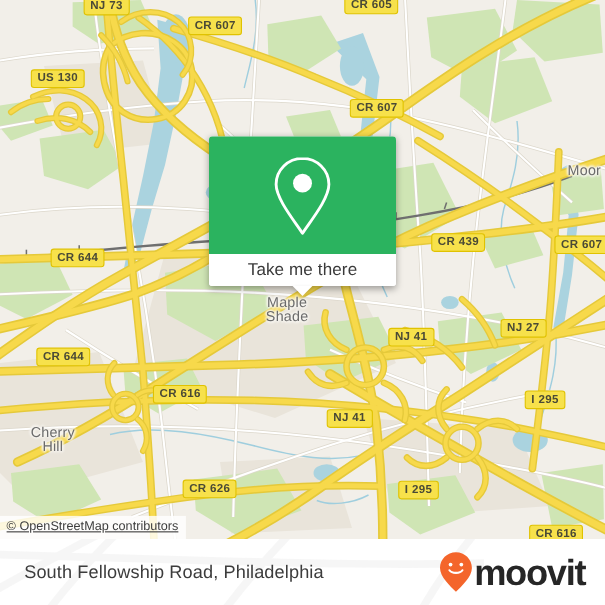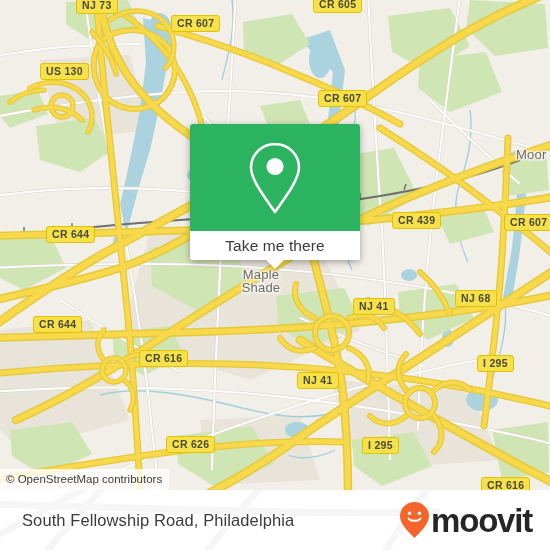--- a/index.html
+++ b/index.html
@@ -103,20 +103,21 @@
   
   #osm-attrib {
     position: absolute;
     left: 0; bottom: 0;
     background: rgba(255,255,255,.82);
     color: #3d3d3d;
     font-size: 11.5px;
     padding: 3px 7px 4px 6px;
     line-height: 14px;
     white-space: nowrap;
+    text-decoration: underline;
   }
 
   
   #footer {
     position: absolute;
     left: 0; top: 490px;
     width: 550px; height: 60px;
     background: #ffffff;
     overflow: hidden;
   }
@@ -410,31 +411,33 @@
             <path d="M110 20 C126 8 148 8 162 20 C176 32 178 54 166 68"></path>
             <path d="M92 32 C104 44 112 58 116 74"></path>
           </g>
         </g>
       </g>
     </svg>
 
     <div class="place-label" style="left:231px; top:268px; width:60px;">Maple
 Shade</div>
     <div class="place-label" style="left:516px; top:148px; width:44px; text-align:left;">Moor</div>
+    <div class="place-label" style="left:16px; top:386px; width:64px;">Cherry
+Hill</div>
 
     <div class="shield" style="left:76px;  top:-3px;">NJ 73</div>
     <div class="shield" style="left:171px; top:15px;">CR 607</div>
     <div class="shield" style="left:313px; top:-4px;">CR 605</div>
-    <div class="shield" style="left:40px;  top:63px;">US 130</div>
+    <div class="shield" style="left:28px;  top:63px;">US 130</div>
     <div class="shield" style="left:318px; top:90px;">CR 607</div>
     <div class="shield" style="left:46px;  top:226px;">CR 644</div>
     <div class="shield" style="left:392px; top:212px;">CR 439</div>
     <div class="shield" style="left:504px; top:214px;">CR 607</div>
     <div class="shield" style="left:353px; top:298px;">NJ 41</div>
-    <div class="shield" style="left:455px; top:290px;">NJ 68</div>
+    <div class="shield" style="left:455px; top:290px;">NJ 27</div>
     <div class="shield" style="left:33px;  top:316px;">CR 644</div>
     <div class="shield" style="left:139px; top:350px;">CR 616</div>
     <div class="shield" style="left:297px; top:372px;">NJ 41</div>
     <div class="shield" style="left:477px; top:355px;">I 295</div>
     <div class="shield" style="left:362px; top:437px;">I 295</div>
     <div class="shield" style="left:166px; top:436px;">CR 626</div>
     <div class="shield" style="left:481px; top:477px;">CR 616</div>
 
     <div id="osm-attrib">© OpenStreetMap contributors</div>
   </div>

